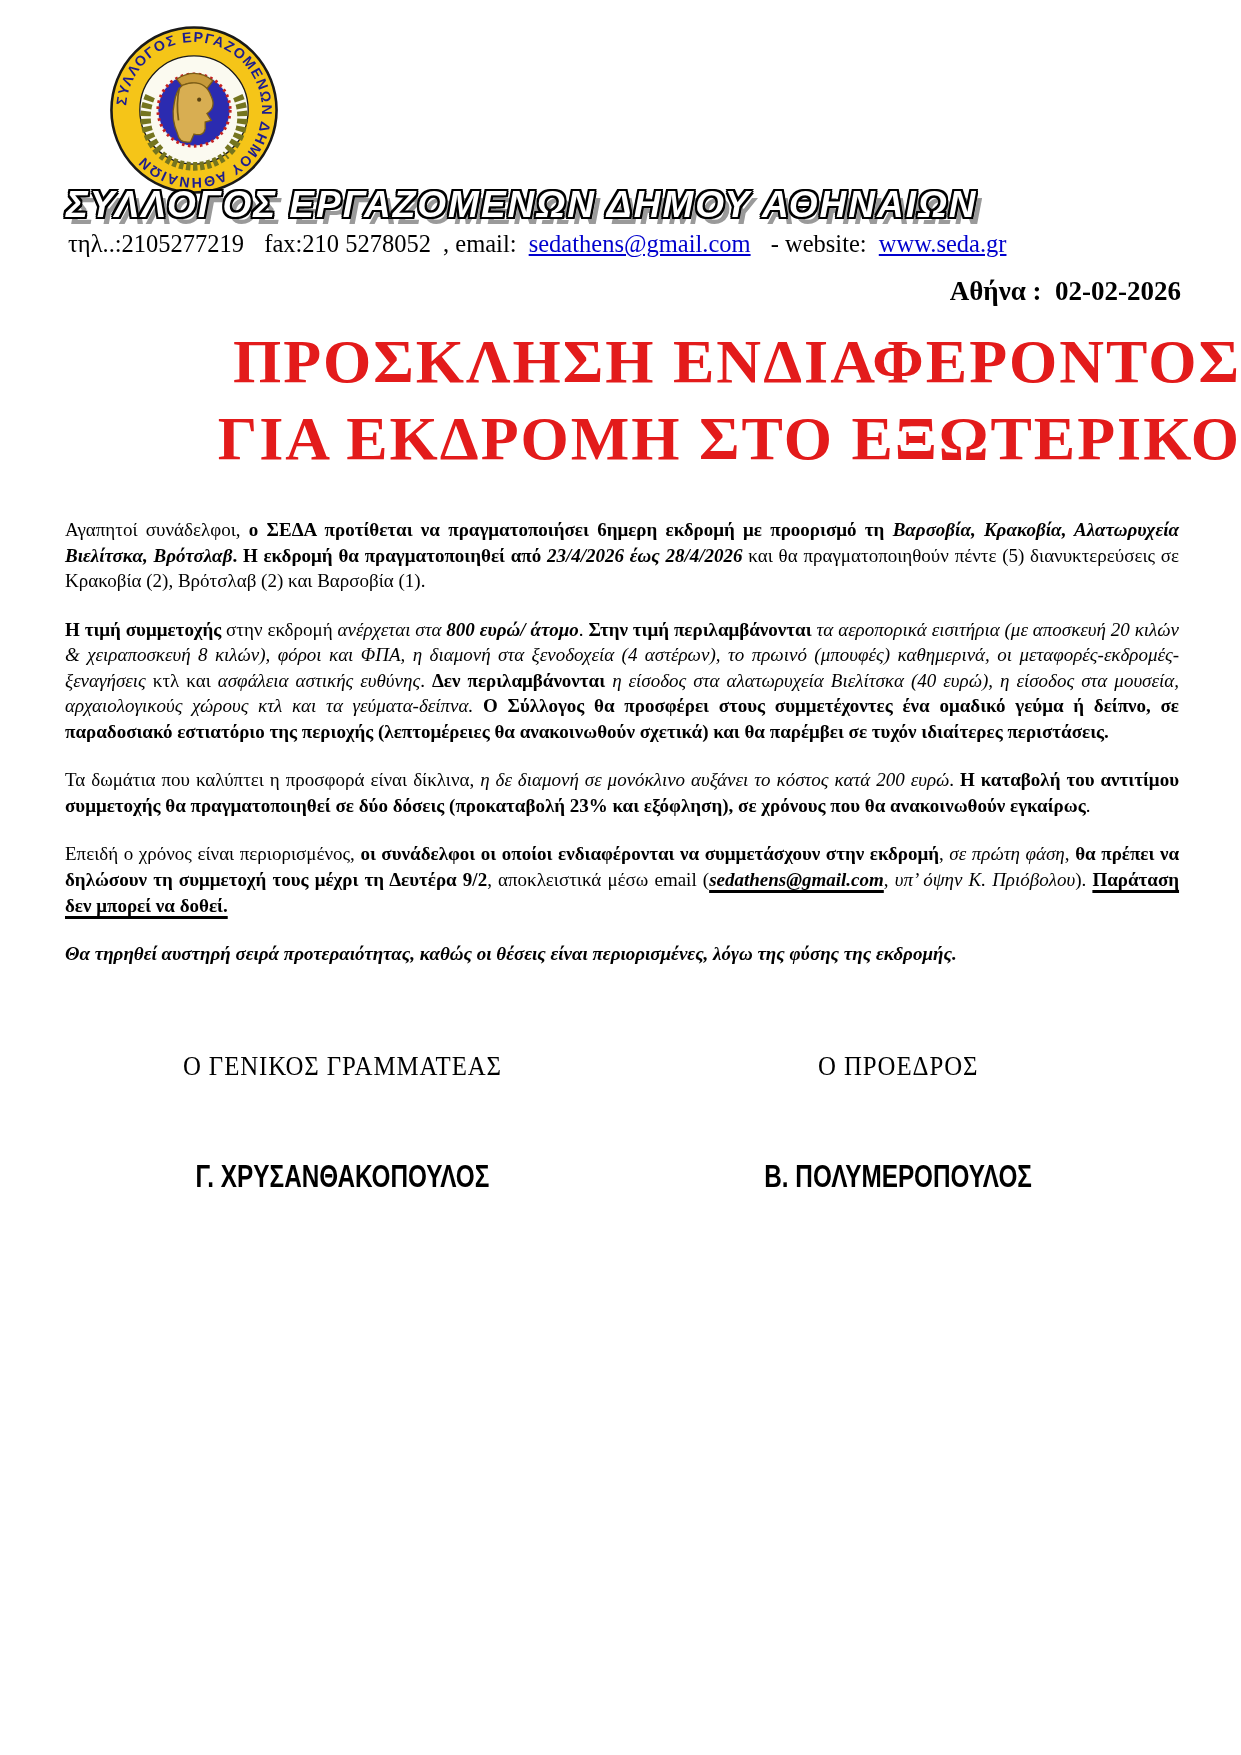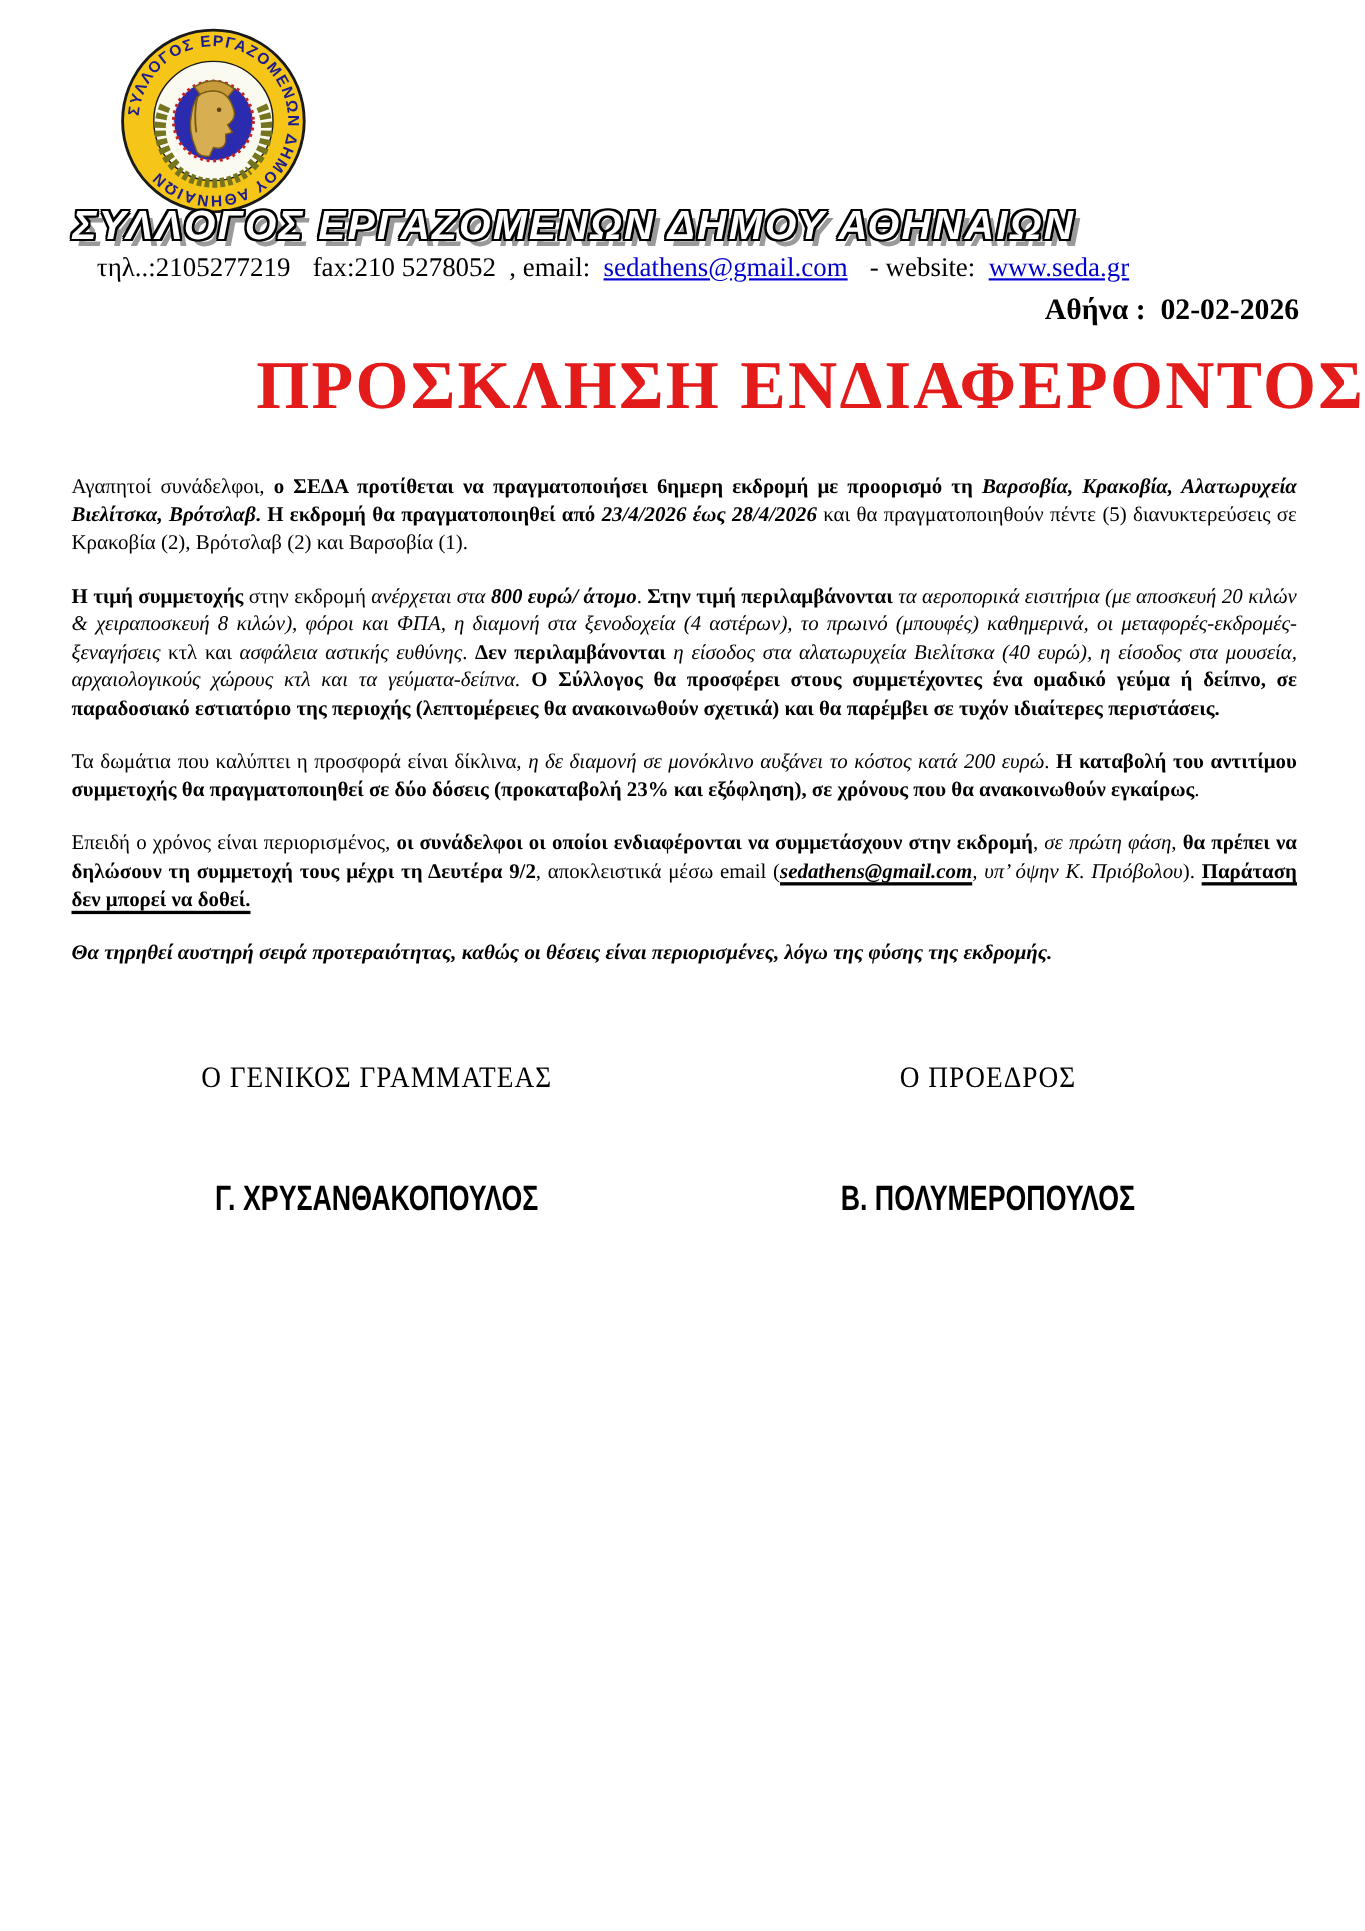--- a/index.html
+++ b/index.html
@@ -11,25 +11,25 @@
   .logo{width:188px;height:172px;flex:0 0 auto;}
   .acronym{font-family:"Liberation Serif",serif;font-weight:bold;font-size:150px;line-height:1;
            color:#14143c;margin-left:10px;letter-spacing:13px;white-space:nowrap;
            text-shadow:3px 2px 0 #9898ae,5px 3px 0 #86869c,7px 5px 0 #70708a,9px 6px 0 #5e5e78;}
   .org-name{padding-left:66px;margin-top:-12px;white-space:nowrap;
             font-family:"Liberation Sans",sans-serif;font-weight:bold;font-style:italic;
             font-size:37px;letter-spacing:2px;color:#fff;
             text-shadow:-2px -2px 0 #000,2px -2px 0 #000,-2px 2px 0 #000,2px 2px 0 #000,
                         0 -2px 0 #000,0 2px 0 #000,-2px 0 0 #000,2px 0 0 #000,
                         6px 7px 0 #9a9a9a;}
-  .contact{padding-left:88px;margin-top:4px;font-size:24.5px;white-space:nowrap;}
+  .contact{padding-left:68px;margin-top:4px;font-size:24.5px;white-space:nowrap;}
   .contact .gap{margin-right:14px;}
   .contact .sgap{margin-right:6px;}
   .link{color:#0000cd;text-decoration:underline;cursor:pointer;}
-  .date-line{text-align:right;padding-right:60px;margin-top:8px;font-weight:bold;
+  .date-line{text-align:right;padding-right:60px;margin-top:18px;font-weight:bold;
              font-size:27px;white-space:pre;}
   
   .title-block{margin-top:16px;text-align:right;font-weight:bold;font-size:62px;
                line-height:77px;letter-spacing:2px;white-space:nowrap;}
   
   .body-wrap{padding:0 62px 0 65px;margin-top:40px;}
   p.body-par{font-size:19px;line-height:1.345;text-align:justify;margin:0 0 23px 0;}
   p.last-par{margin-top:14px;}
   .fw-b{font-weight:bold;}
   .fs-i{font-style:italic;}
@@ -82,20 +82,21 @@
       <a class="link gap">sedathens@gmail.com</a>
       <span class="sgap">- website:</span>
       <a class="link">www.seda.gr</a>
     </div>
   </div>
 
   <div class="date-line">Αθήνα :  02-02-2026</div>
 
   <div class="title-block" style="color:#e31b1b;">
     <div>ΠΡΟΣΚΛΗΣΗ ΕΝΔΙΑΦΕΡΟΝΤΟΣ</div>
+    <div>ΓΙΑ ΕΚΔΡΟΜΗ ΣΤΟ ΕΞΩΤΕΡΙΚΟ</div>
   </div>
 
   <div class="body-wrap">
     <p class="body-par"><span>Αγαπητοί συνάδελφοι, </span><span class="fw-b">ο ΣΕΔΑ προτίθεται να πραγματοποιήσει 6ημερη εκδρομή με προορισμό τη </span><span class="fw-b fs-i">Βαρσοβία, Κρακοβία, Αλατωρυχεία Βιελίτσκα, Βρότσλαβ</span><span class="fw-b">. </span><span class="fw-b">Η εκδρομή θα πραγματοποιηθεί από </span><span class="fw-b fs-i">23/4/2026 έως 28/4/2026</span><span> και θα πραγματοποιηθούν πέντε (5) διανυκτερεύσεις σε Κρακοβία (2), Βρότσλαβ (2) και Βαρσοβία (1).</span></p>
     <p class="body-par"><span class="fw-b">Η τιμή συμμετοχής</span><span> στην εκδρομή </span><span class="fs-i">ανέρχεται στα </span><span class="fw-b fs-i">800 ευρώ/ άτομο</span><span>. </span><span class="fw-b">Στην τιμή περιλαμβάνονται </span><span class="fs-i">τα αεροπορικά εισιτήρια (με αποσκευή 20 κιλών &amp; χειραποσκευή 8 κιλών), φόροι και ΦΠΑ, η διαμονή στα ξενοδοχεία (4 αστέρων), το πρωινό (μπουφές) καθημερινά, οι μεταφορές-εκδρομές-ξεναγήσεις</span><span> κτλ και </span><span class="fs-i">ασφάλεια αστικής ευθύνης</span><span>. </span><span class="fw-b">Δεν περιλαμβάνονται</span><span> </span><span class="fs-i">η είσοδος στα αλατωρυχεία Βιελίτσκα (40 ευρώ), η είσοδος στα μουσεία, αρχαιολογικούς χώρους κτλ και τα γεύματα-δείπνα.</span><span> </span><span class="fw-b">Ο Σύλλογος θα προσφέρει στους συμμετέχοντες ένα ομαδικό γεύμα ή δείπνο, σε παραδοσιακό εστιατόριο της περιοχής (λεπτομέρειες θα ανακοινωθούν σχετικά) και θα παρέμβει σε τυχόν ιδιαίτερες περιστάσεις.</span></p>
     <p class="body-par"><span>Τα δωμάτια που καλύπτει η προσφορά είναι δίκλινα, </span><span class="fs-i">η δε διαμονή σε μονόκλινο αυξάνει το κόστος κατά 200 ευρώ</span><span>. </span><span class="fw-b">Η καταβολή του αντιτίμου συμμετοχής θα πραγματοποιηθεί σε δύο δόσεις (προκαταβολή 23% και εξόφληση), σε χρόνους που θα ανακοινωθούν εγκαίρως</span><span>.</span></p>
     <p class="body-par"><span>Επειδή ο χρόνος είναι περιορισμένος, </span><span class="fw-b">οι συνάδελφοι οι οποίοι ενδιαφέρονται να συμμετάσχουν στην εκδρομή</span><span>, </span><span class="fs-i">σε πρώτη φάση</span><span>, </span><span class="fw-b">θα πρέπει να δηλώσουν τη συμμετοχή τους μέχρι τη Δευτέρα 9/2</span><span>, αποκλειστικά μέσω email (</span><a class="fw-b fs-i td-u">sedathens@gmail.com</a><span>, </span><span class="fs-i">υπ’ όψην  Κ. Πριόβολου</span><span>). </span><span class="fw-b td-u">Παράταση δεν μπορεί να δοθεί.</span></p>
     <p class="body-par last-par"><span class="fw-b fs-i">Θα τηρηθεί αυστηρή σειρά προτεραιότητας, καθώς οι θέσεις είναι περιορισμένες, λόγω της φύσης της εκδρομής.</span></p>
   </div>
 

